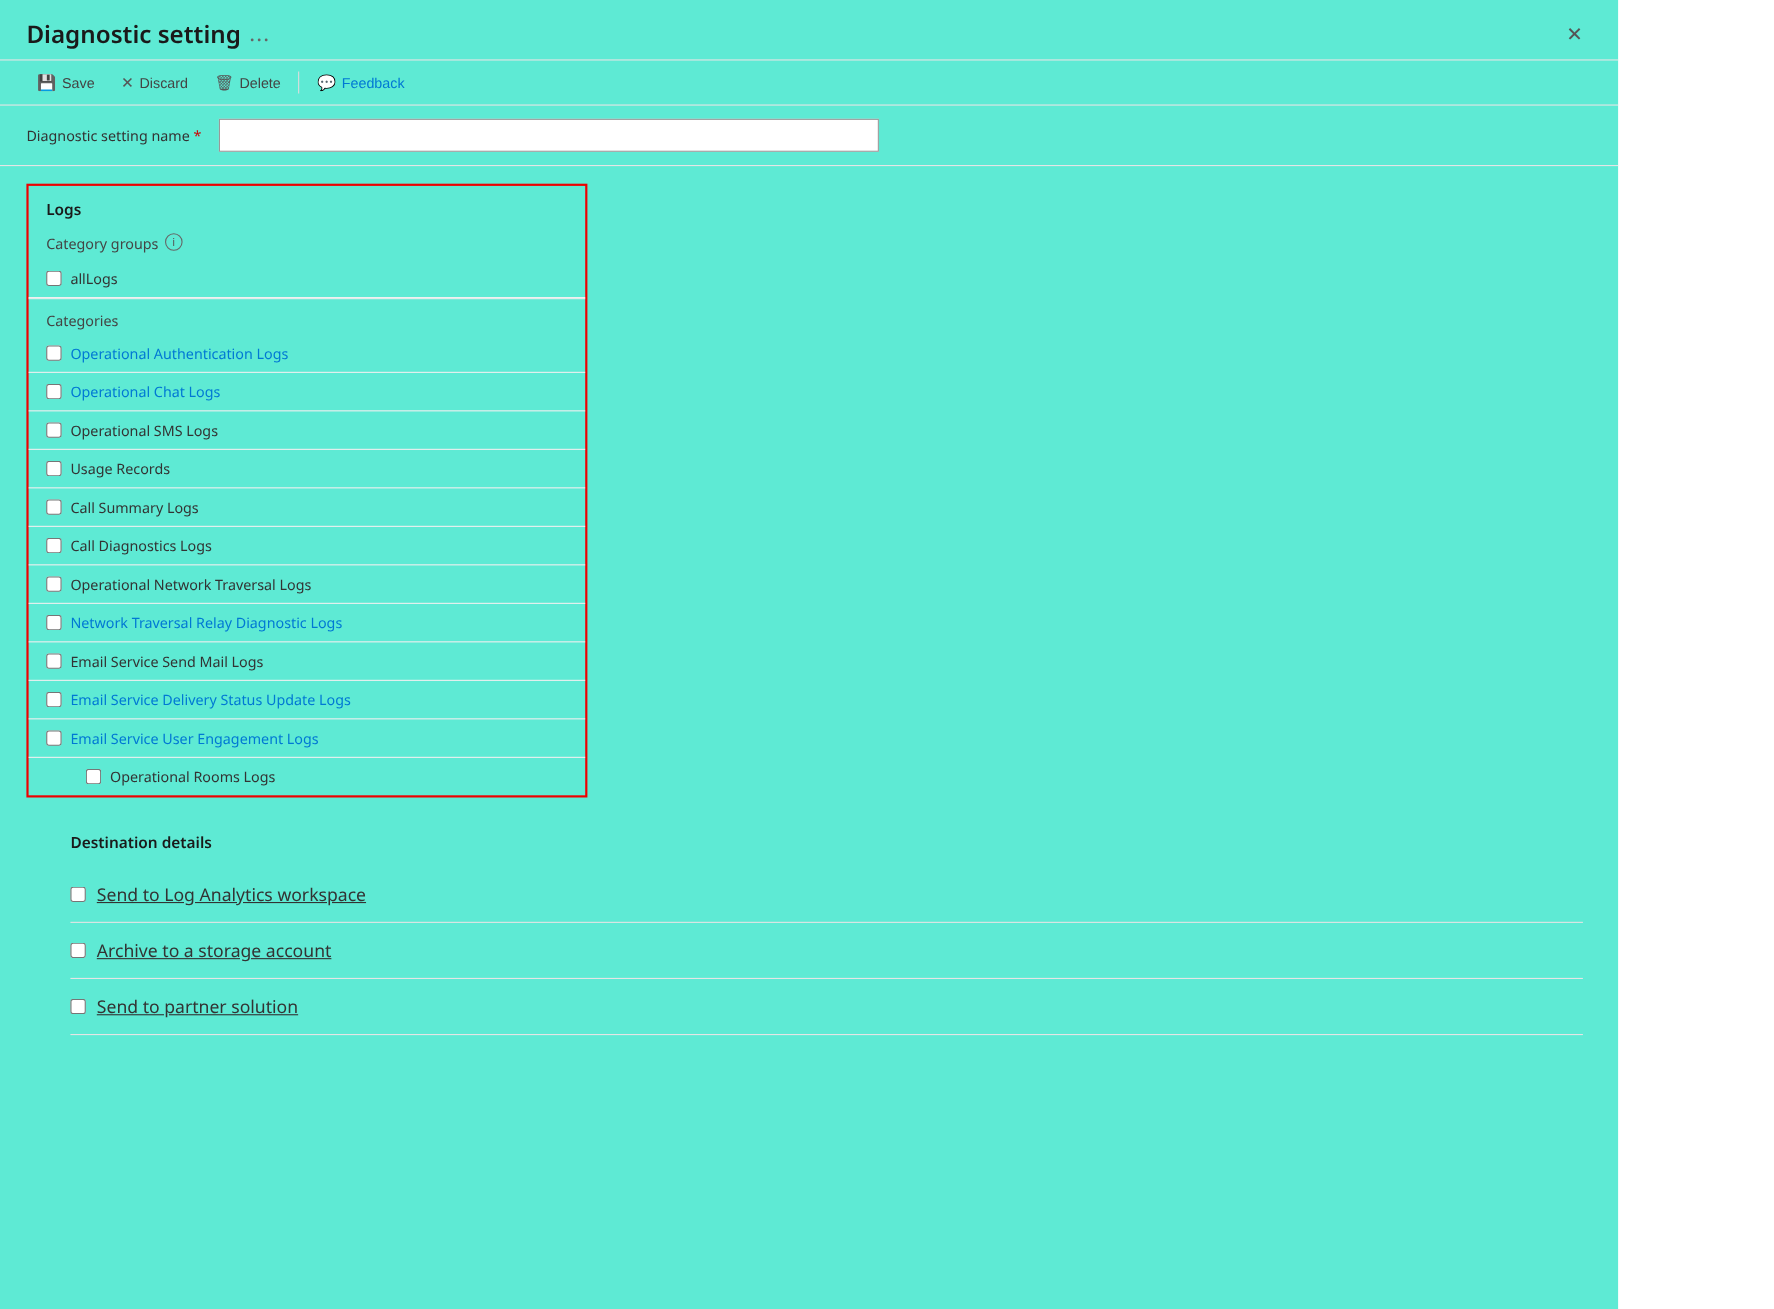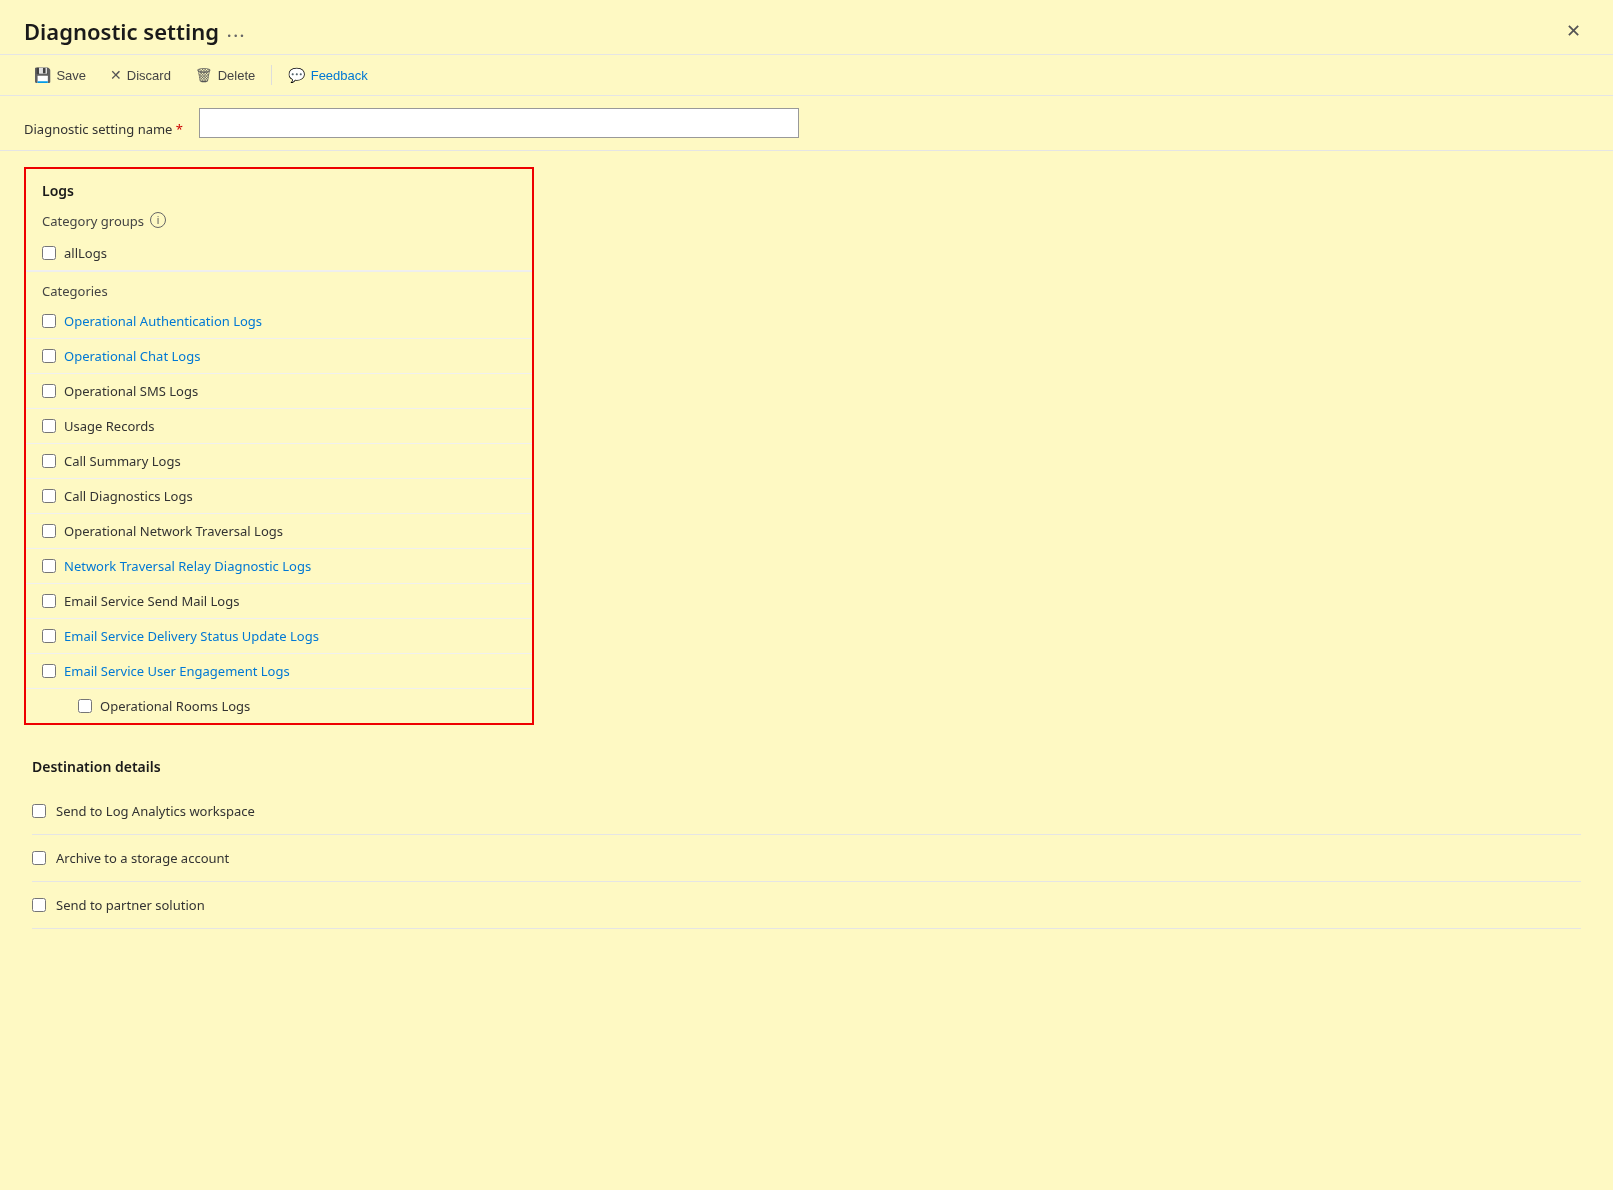--- a/index.html
+++ b/index.html
@@ -3,23 +3,23 @@
   <meta charset="utf-8">
   <style>
     * { box-sizing: border-box; margin: 0; padding: 0; }
     body {
       font-family: 'Segoe UI', system-ui, -apple-system, sans-serif;
       font-size: 14px;
       background: #fff;
       color: #333;
     }
     .page-container {
-      width: 1613px;
+      width: 1471px;
       min-height: 1190px;
-      background: #fef9c3;
+      background: #5eead4;
       position: relative;
     }
     
     .page-header {
       display: flex;
       align-items: center;
       justify-content: space-between;
       padding: 16px 24px 8px 24px;
       border-bottom: 1px solid #e5e5e5;
     }
@@ -72,21 +72,21 @@
     .toolbar-btn.feedback-btn .btn-icon { color: #0078d4; }
     .toolbar-separator {
       width: 1px;
       height: 20px;
       background: #ddd;
       margin: 0 2px;
     }
     
     .setting-name-row {
       display: flex;
-      align-items: flex-end;
+      align-items: center;
       padding: 12px 24px;
       gap: 16px;
       border-bottom: 1px solid #e5e5e5;
     }
     .setting-name-label {
       font-size: 13px;
       color: #333;
       white-space: nowrap;
     }
     .required-star {
@@ -162,20 +162,21 @@
     .categories-label {
       padding: 10px 16px 4px 16px;
       font-size: 13px;
       color: #444;
       border-top: 1px solid #eee;
     }
     
     .destination-panel {
       flex: 1;
       padding: 16px 32px;
+      margin-left: 32px;
     }
     .destination-header {
       font-weight: 600;
       font-size: 14px;
       color: #1a1a1a;
       margin-bottom: 12px;
     }
     .destination-row {
       display: flex;
       align-items: center;
@@ -183,22 +184,23 @@
       padding: 14px 0;
       border-bottom: 1px solid #e5e5e5;
     }
     .destination-row input[type="checkbox"] {
       width: 14px;
       height: 14px;
       cursor: pointer;
       accent-color: #0078d4;
     }
     .destination-label {
-      font-size: 13px;
+      font-size: 16px;
       color: #333;
+      text-decoration: underline;
     }
   </style>
 </head>
 <body>
 
 <div class="page-container">
 
   <div class="page-header">
     <div class="page-title">
       <span>Diagnostic setting</span>

